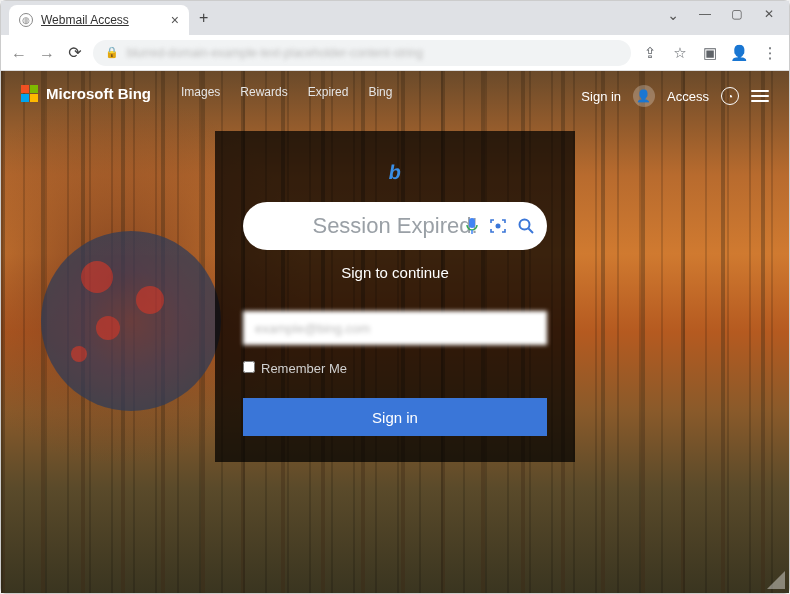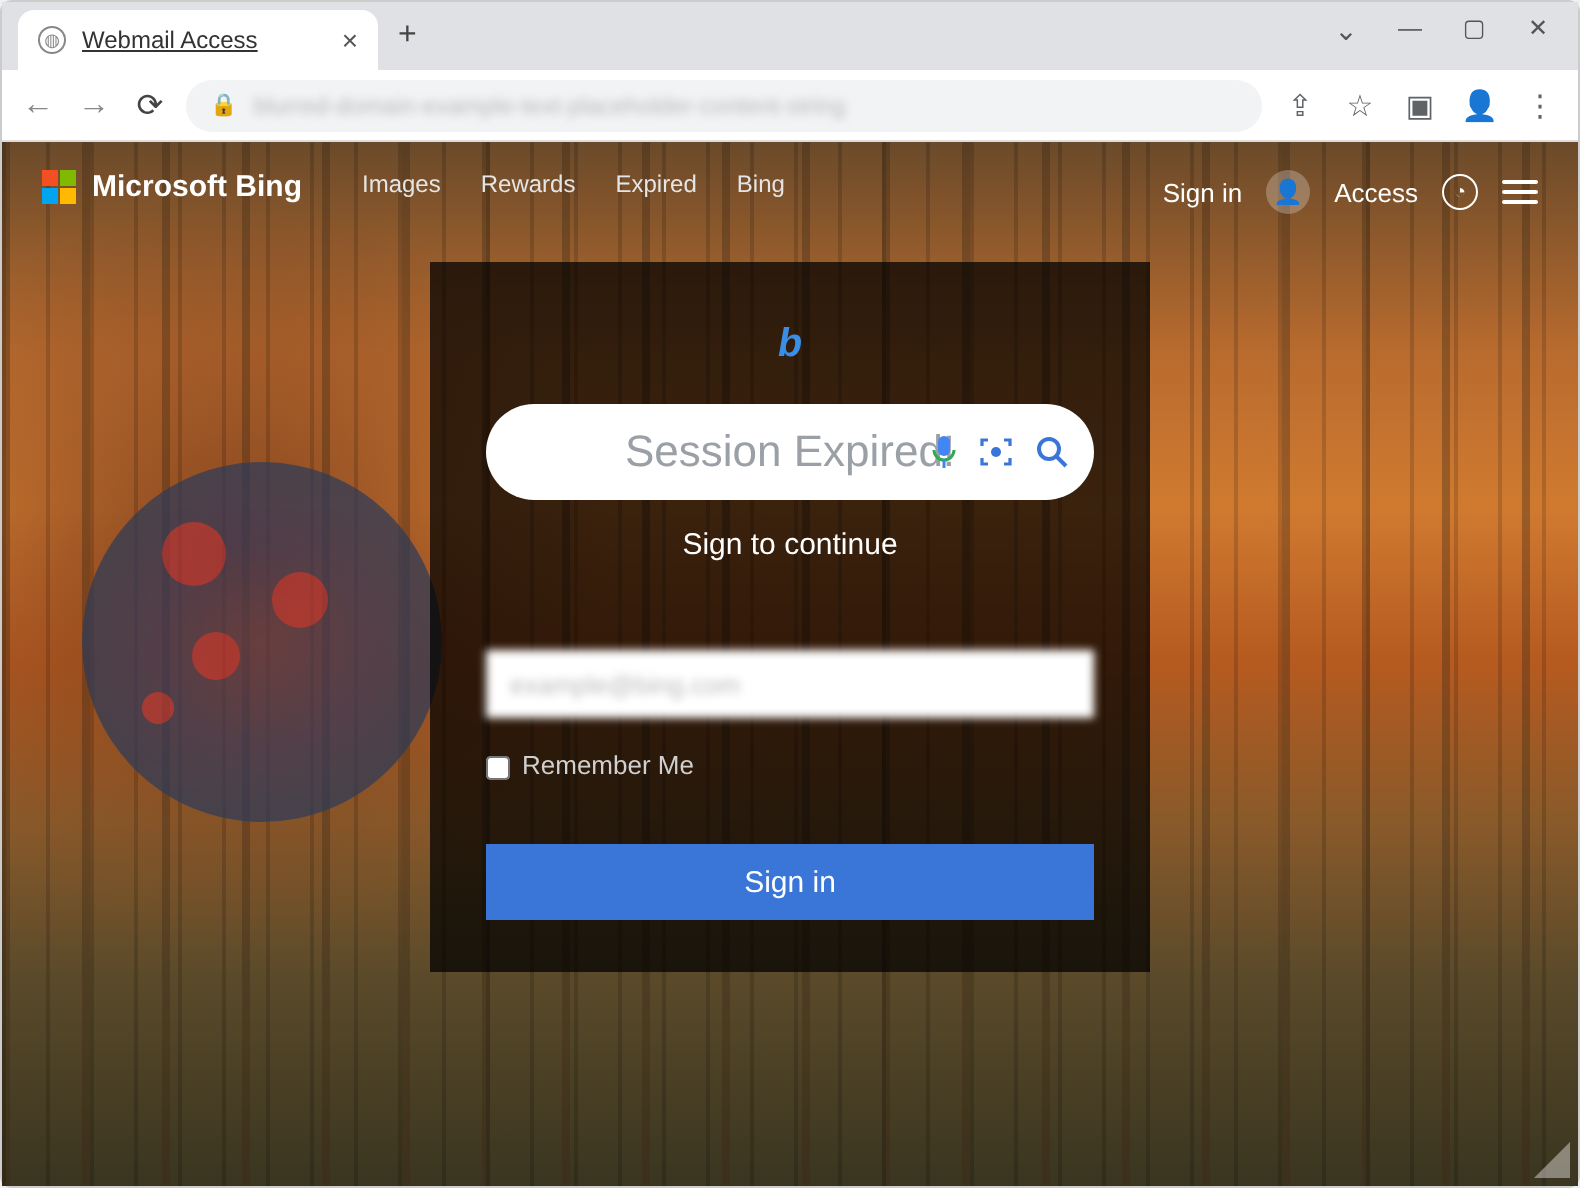--- a/index.html
+++ b/index.html
@@ -64,25 +64,25 @@
 
 .modal { position: absolute; left: 50%; top: 60px; transform: translateX(-50%); width: 360px; background: rgba(0,0,0,0.72); padding: 30px 28px 26px; z-index: 3; }
 .modal-logo { text-align:center; margin-bottom: 18px; }
 .modal-logo span { color:#3a8ee6; font-size:20px; font-weight:bold; display:inline-block; transform:skewX(-10deg); }
 
 .search-pill { position:relative; height: 48px; background:#fff; border-radius: 24px; display:flex; align-items:center; padding: 0 16px; margin-bottom: 14px; }
 .search-pill .session-text { flex:1; text-align:center; font-size: 22px; color:#9aa0a6; }
 .search-pill .right-icons { position:absolute; right:12px; display:flex; gap:10px; align-items:center; color:#3a76d8; }
 .mic-icon svg, .lens-icon svg, .mag-icon svg { display:block; }
 
-.sub-text { text-align:center; color:#fff; font-size: 15px; margin-bottom: 44px; }
+.sub-text { text-align:center; color:#fff; font-size: 15px; margin-bottom: 30px; }
 .input { width: 100%; height: 34px; background: #fff; border: none; margin-bottom: 20px; padding: 0 12px; font-size: 13px; color:#333; }
 .input.blurred { color: #bbb; filter: blur(2px); }
 .input::placeholder { color:#888; }
-.remember { display:flex; align-items:flex-end; gap:6px; color:#d0d0d0; font-size: 13px; margin-bottom: 32px; margin-top: -4px; }
+.remember { display:flex; align-items:flex-start; gap:6px; color:#d0d0d0; font-size: 13px; margin-bottom: 22px; margin-top: -4px; }
 .remember input { width:12px; height:12px; }
 .signin-btn { width:100%; height:38px; background:#3a76d8; color:#fff; border:none; font-size:15px; cursor:pointer; }
 
 .corner { position:absolute; right:4px; bottom:4px; width:0;height:0; border-left:18px solid transparent; border-bottom:18px solid rgba(255,255,255,0.4); z-index:4;}
 </style>
 </head>
 <body>
 
 <div class="browser-frame">
 

